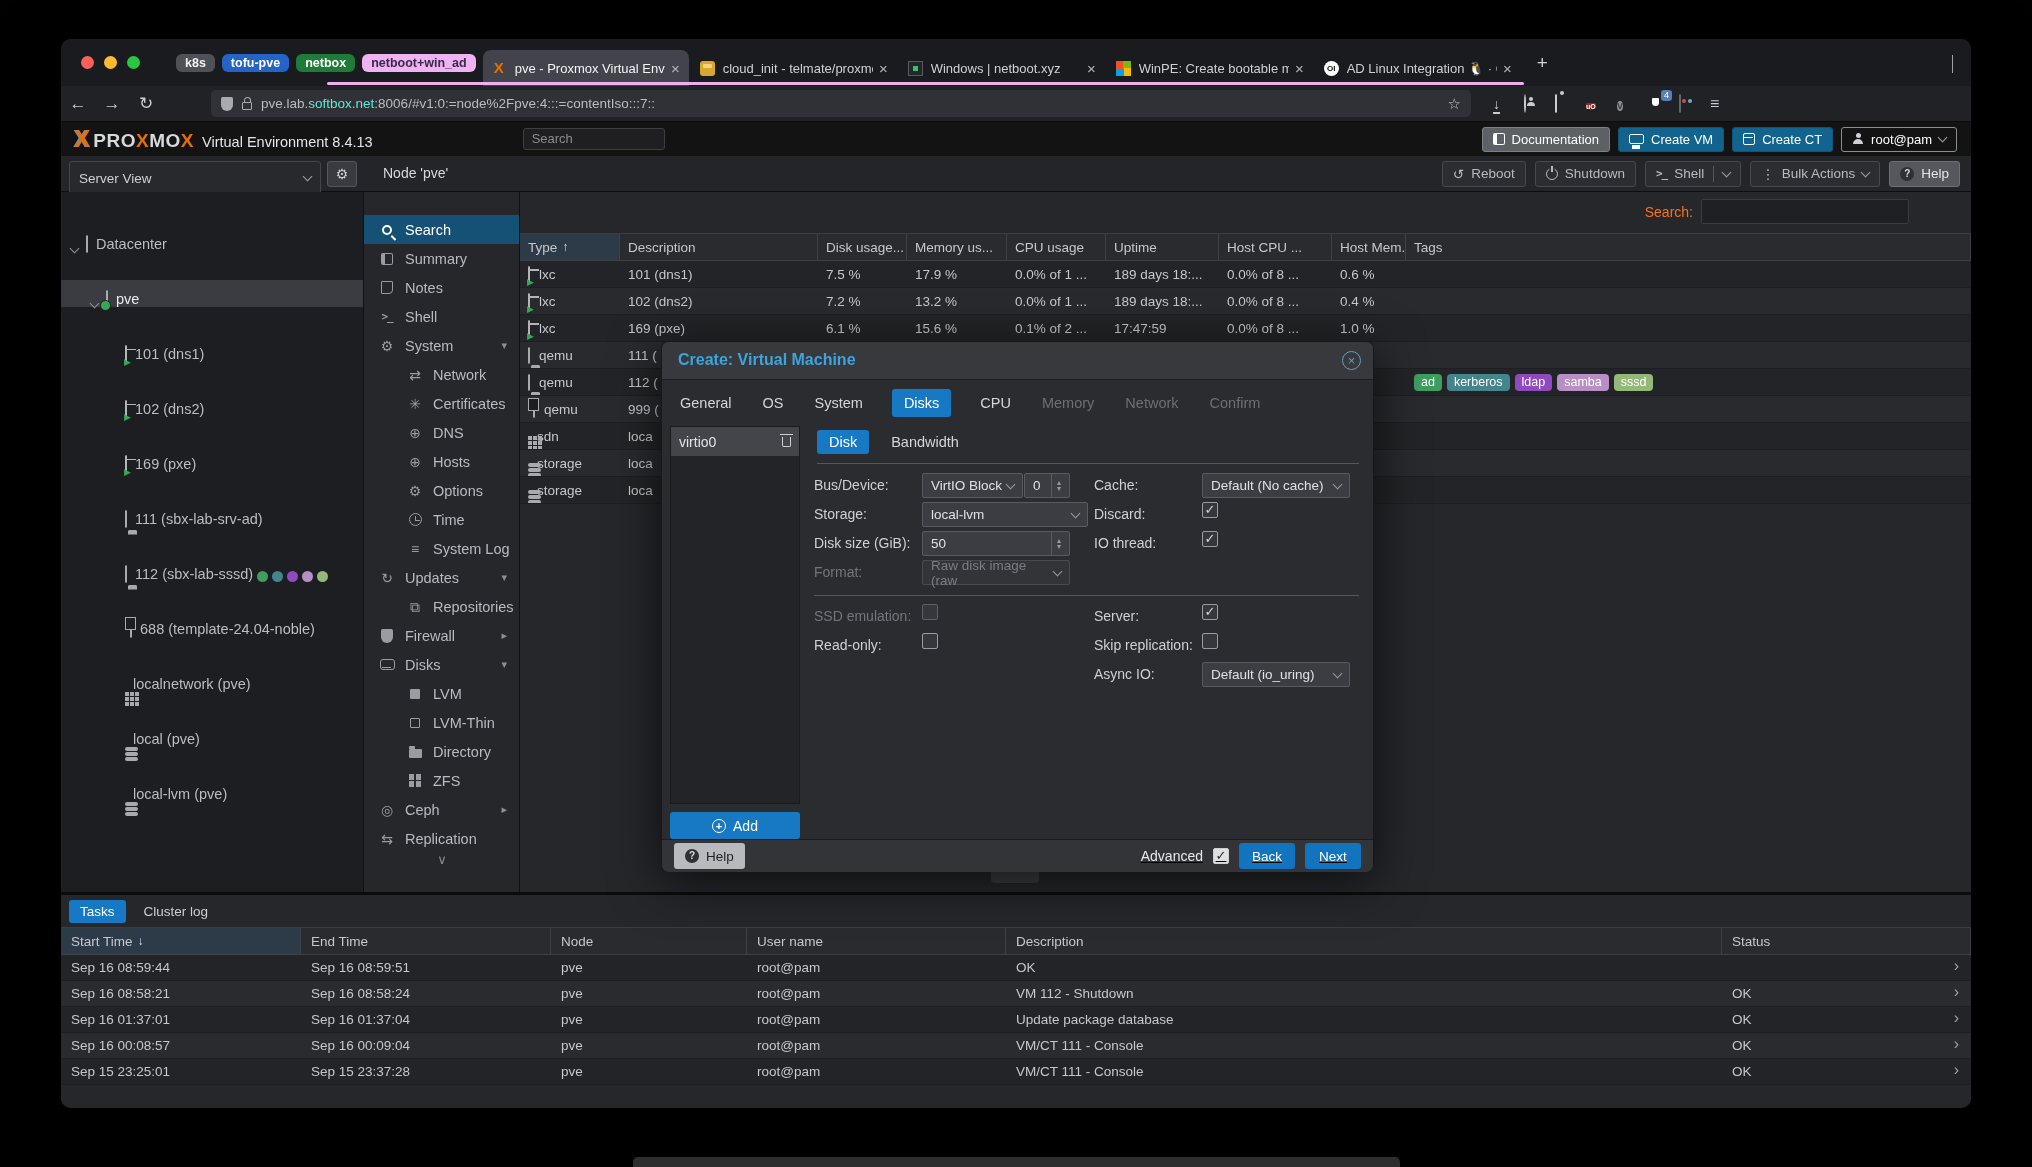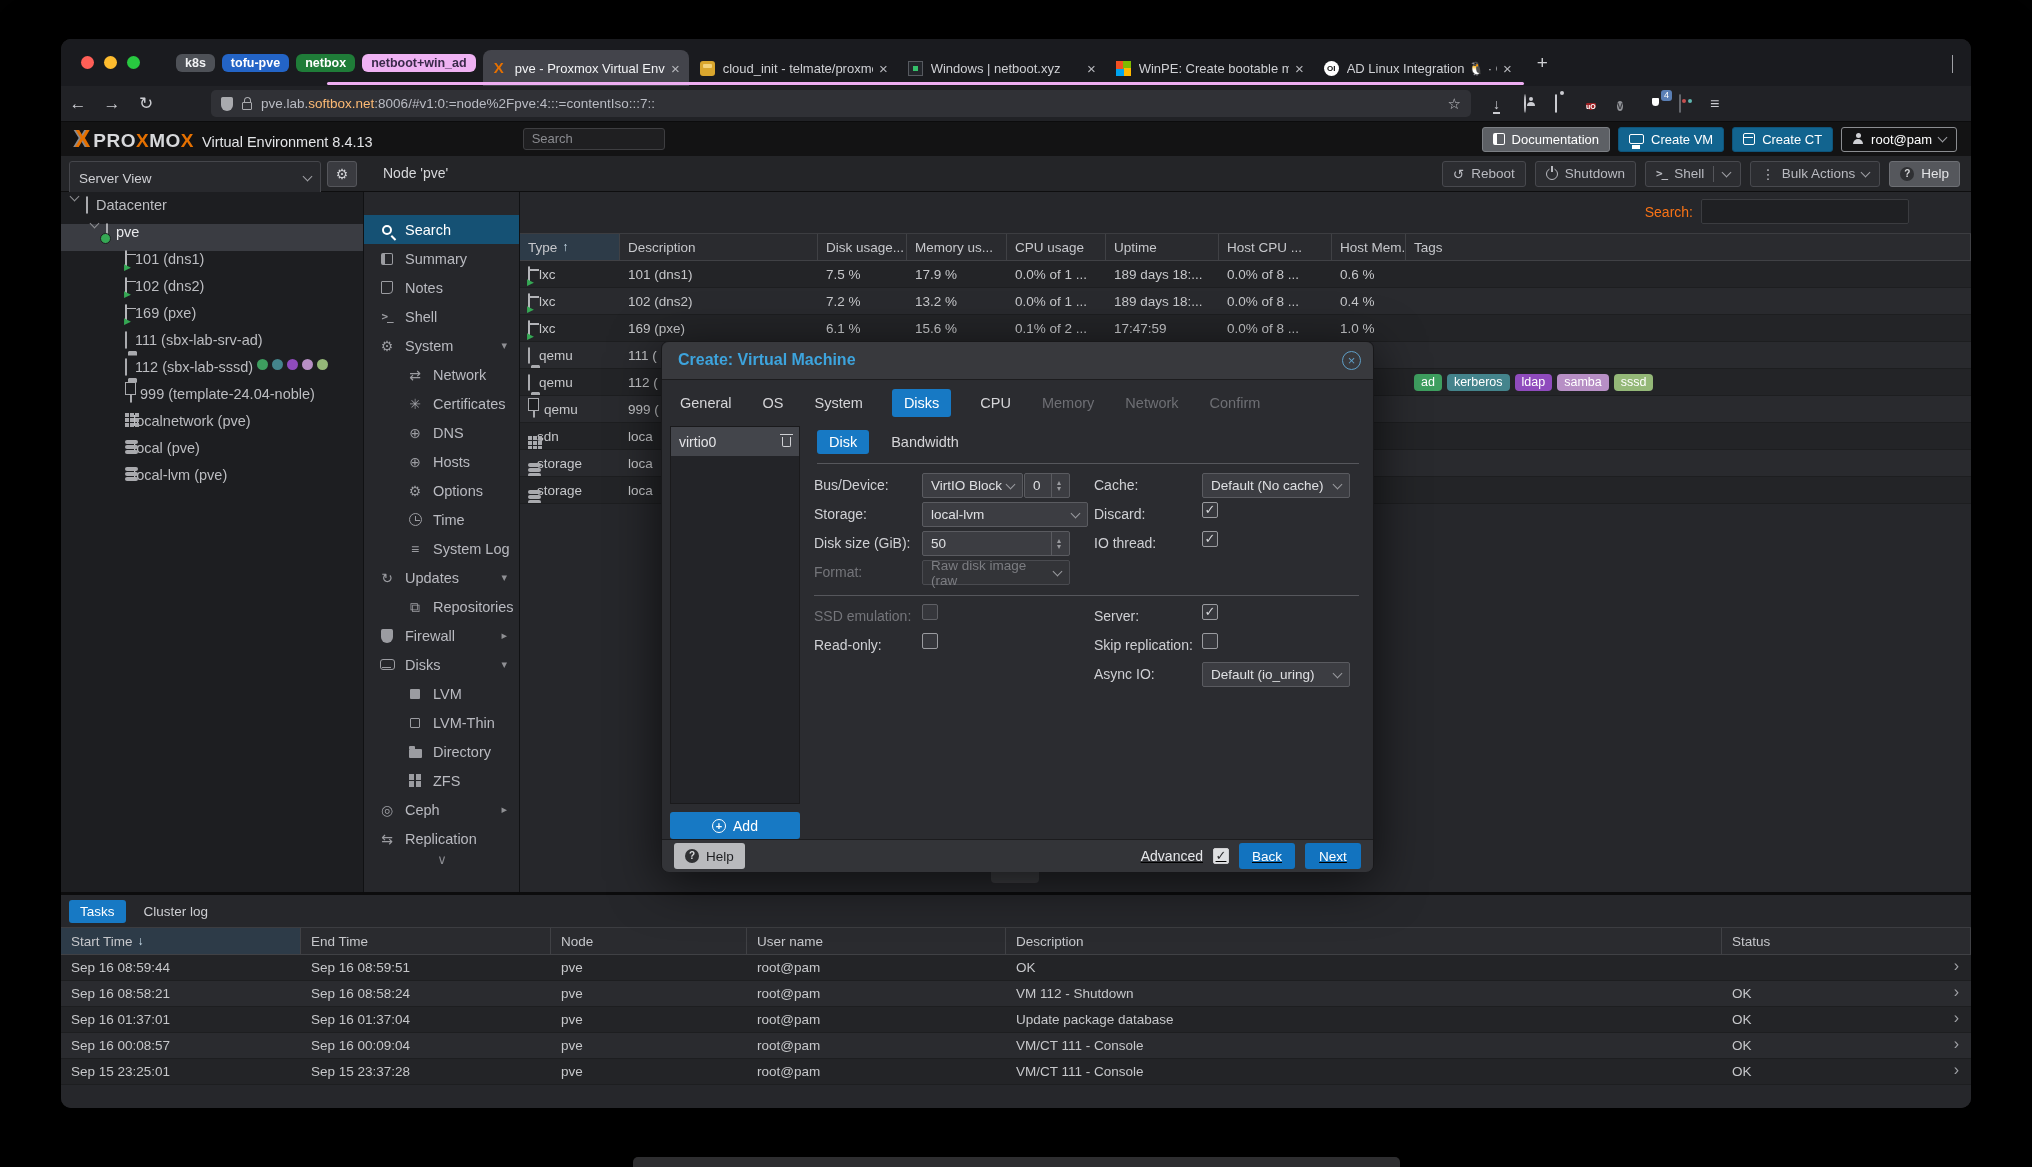--- a/index.html
+++ b/index.html
@@ -28,21 +28,21 @@
   .fav-microsoft{background:conic-gradient(#7fba00 0 25%,#ffb900 0 50%,#00a4ef 0 75%,#f25022 0);}
   .fav-openai{background:#fff;border-radius:50%;}
   .fav-openai::after{content:"OI";position:absolute;left:0;top:3px;width:15px;text-align:center;font-size:8px;font-weight:bold;color:#111;}
   .newtab{font-size:19px;color:#cfd0d4;margin-left:14px;}
   .tablist-chev{position:absolute;right:18px;top:16px;color:#cfd0d4;}
   .grouplines{position:absolute;left:266px;top:43px;width:1197px;height:3px;background:#eeaef2;border-radius:2px;}
   
   .navbar{position:absolute;left:0;top:47px;width:100%;height:36px;background:#212226;display:flex;align-items:center;border-bottom:1px solid #0c0c0d;}
   .nbtn{color:#cbccd1;font-size:17px;width:34px;text-align:center;}
   .urlbar{margin-left:48px;width:1260px;height:27px;background:#303136;border-radius:5px;display:flex;align-items:center;padding:0 10px;color:#b9bbc3;font-size:13.5px;}
-  .url-domain{color:#fdba74;}
+  .url-domain{color:#5eead4;}
   .urlstar{margin-left:auto;color:#c3c4c9;font-size:15px;}
   .ffshield{width:12px;height:14px;background:#a9aaae;border-radius:2px 2px 7px 7px;margin-right:9px;}
   .fflock{width:10px;height:8px;border:1.5px solid #a9aaae;border-radius:1px;position:relative;margin-right:9px;margin-top:4px;}
   .fflock::before{content:"";position:absolute;left:1px;top:-6px;width:5px;height:5px;border:1.5px solid #a9aaae;border-bottom:none;border-radius:4px 4px 0 0;}
   .toolicons{display:flex;align-items:center;gap:13px;margin-left:22px;}
   .ti{width:18px;height:18px;position:relative;color:#cbccd1;}
   .i-download{font-size:14px;text-align:center;line-height:15px;border-bottom:2px solid #cbccd1;width:14px;margin:0 auto;}
   .i-account{width:15px;height:15px;border:1.5px solid #cbccd1;border-radius:50%;margin:1px auto;position:relative;}
   .i-account::before{content:"";position:absolute;left:4px;top:2px;width:4px;height:4px;border-radius:50%;background:#cbccd1;}
   .i-account::after{content:"";position:absolute;left:2px;top:7px;width:8px;height:4px;border-radius:4px 4px 0 0;background:#cbccd1;}
@@ -86,21 +86,21 @@
   .rowbtns{margin-left:auto;display:flex;gap:9px;margin-right:11px;}
   .rbtn{height:26px;background:#2c2d31;border:1px solid #48494e;border-radius:3px;color:#b9bac0;font-size:13.5px;display:flex;align-items:center;padding:0 10px;gap:7px;}
   .rbtn-help{background:#55575c;border-color:#6d6f74;color:#e3e4e7;}
   .i-power{width:12px;height:12px;border:1.5px solid currentColor;border-radius:50%;position:relative;}
   .i-power::after{content:"";position:absolute;left:4px;top:-3px;width:2px;height:6px;background:currentColor;box-shadow:0 0 0 1.5px #2c2d31;}
   .sep{width:1px;height:16px;background:#55565b;margin:0 2px;}
   .qcirc{width:14px;height:14px;border-radius:50%;background:#2f3033;color:#d8d9db;font-size:10px;font-weight:bold;text-align:center;line-height:14px;}
   
   .main{position:absolute;left:0;top:153px;width:100%;height:700px;}
   .treepanel{position:absolute;left:0;top:0;width:303px;height:100%;background:#1d1e21;border-right:1px solid #101113;}
-  .trow{height:27px;display:flex;align-items:flex-start;color:#bcbdc1;font-size:14.5px;white-space:nowrap;}
+  .trow{height:27px;display:flex;align-items:flex-end;color:#bcbdc1;font-size:14.5px;white-space:nowrap;margin-top:28px;}
   .trow.sel{background:#3a3c42;color:#e8e9ec;}
   .tchev{width:7px;height:7px;border-right:1.5px solid #8f9094;border-bottom:1.5px solid #8f9094;transform:rotate(45deg);margin-right:8px;margin-top:-4px;flex:none;}
   .ticon{margin-right:8px;flex:none;position:relative;color:#a9aaae;}
   .dot{width:11px;height:11px;border-radius:50%;margin-left:4px;flex:none;}
   
   .i-server{width:17px;height:13px;border:1.5px solid currentColor;border-radius:2px;
     background:linear-gradient(transparent 0 3px,currentColor 3px 4.5px,transparent 4.5px 7px,currentColor 7px 8.5px,transparent 8.5px);}
   .i-nodeb{width:15px;height:15px;border:1.5px solid currentColor;border-radius:2px;position:relative;
     background:radial-gradient(currentColor 1px,transparent 1.4px) 1px 1px/5px 5px;}
   .i-nodeb::after{content:"";position:absolute;right:-4px;bottom:-4px;width:9px;height:9px;border-radius:50%;background:#35a854;border:1.5px solid #1d1e21;}
@@ -376,21 +376,21 @@
           <span class="ticon"><span class="i-qemu"></span></span>
           <span>112 (sbx-lab-sssd)</span>
           <span class="dot" style="background:#3e9e5f"></span>
           <span class="dot" style="background:#44848c"></span>
           <span class="dot" style="background:#8f4bbd"></span>
           <span class="dot" style="background:#b78fc5"></span>
           <span class="dot" style="background:#94b878"></span>
         </div>
         <div class="trow" style="padding-left: 64px;">
           <span class="ticon"><span class="i-template"></span></span>
-          <span>999 (template-24.04-noble)</span>
+          <span>688 (template-24.04-noble)</span>
         </div>
         <div class="trow" style="padding-left: 64px;">
           <span class="ticon"><span class="i-sdn"></span></span>
           <span>localnetwork (pve)</span>
         </div>
         <div class="trow" style="padding-left: 64px;">
           <span class="ticon"><span class="i-db"></span></span>
           <span>local (pve)</span>
         </div>
         <div class="trow" style="padding-left: 64px;">

